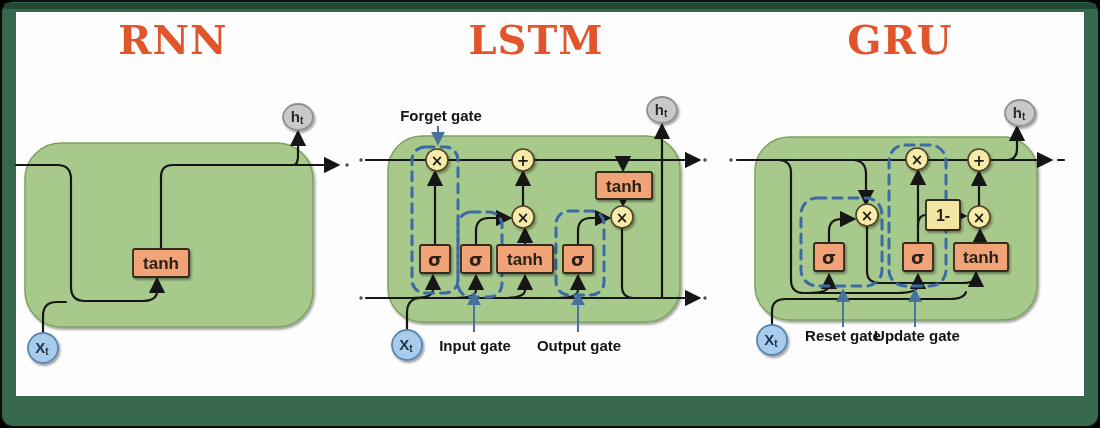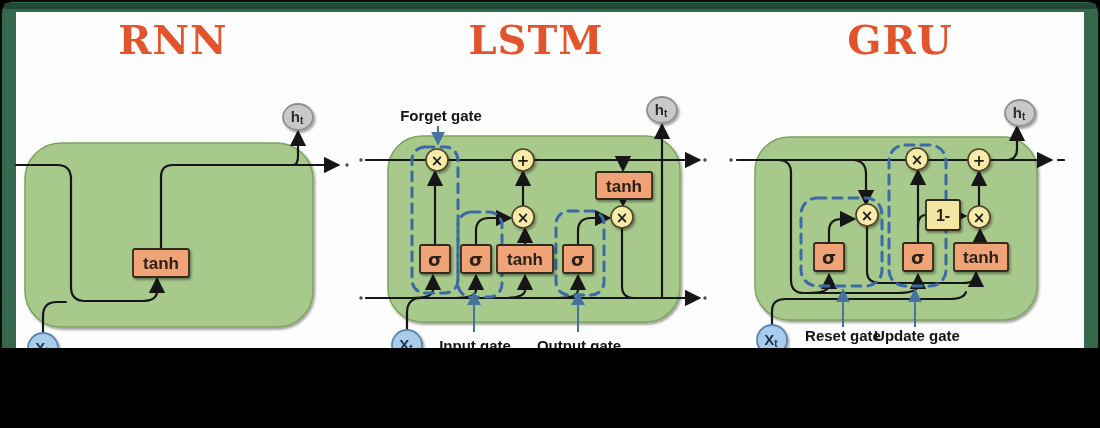--- a/index.html
+++ b/index.html
@@ -1,16 +1,16 @@
 <!DOCTYPE html>
 <html><head>
 <meta charset="utf-8">
 <style>
   html,body{margin:0;padding:0;background:#000;}
-  .stage{width:1100px;height:348px;position:relative;}
+  .stage{width:1100px;height:428px;position:relative;}
   svg{display:block;}
   .t-title{font:700 40px "DejaVu Serif", serif;letter-spacing:1px;fill:#e2542b;}
   .t-box{font:700 17px "Liberation Sans", sans-serif;fill:#2a2118;}
   .t-sigma{font:700 18px "DejaVu Sans", sans-serif;fill:#2a2118;}
   .t-op{font:700 15px "DejaVu Sans", sans-serif;fill:#1c1c1c;}
   .t-one{font:700 16px "Liberation Sans", sans-serif;fill:#2a2118;}
   .t-gate{font:600 15px "Liberation Sans", sans-serif;fill:#141414;}
   .t-io{font:700 15px "Liberation Sans", sans-serif;fill:#1d3349;}
   .t-io-h{font:700 15px "Liberation Sans", sans-serif;fill:#2b2b2b;}
   .sub{font-size:10px;}

